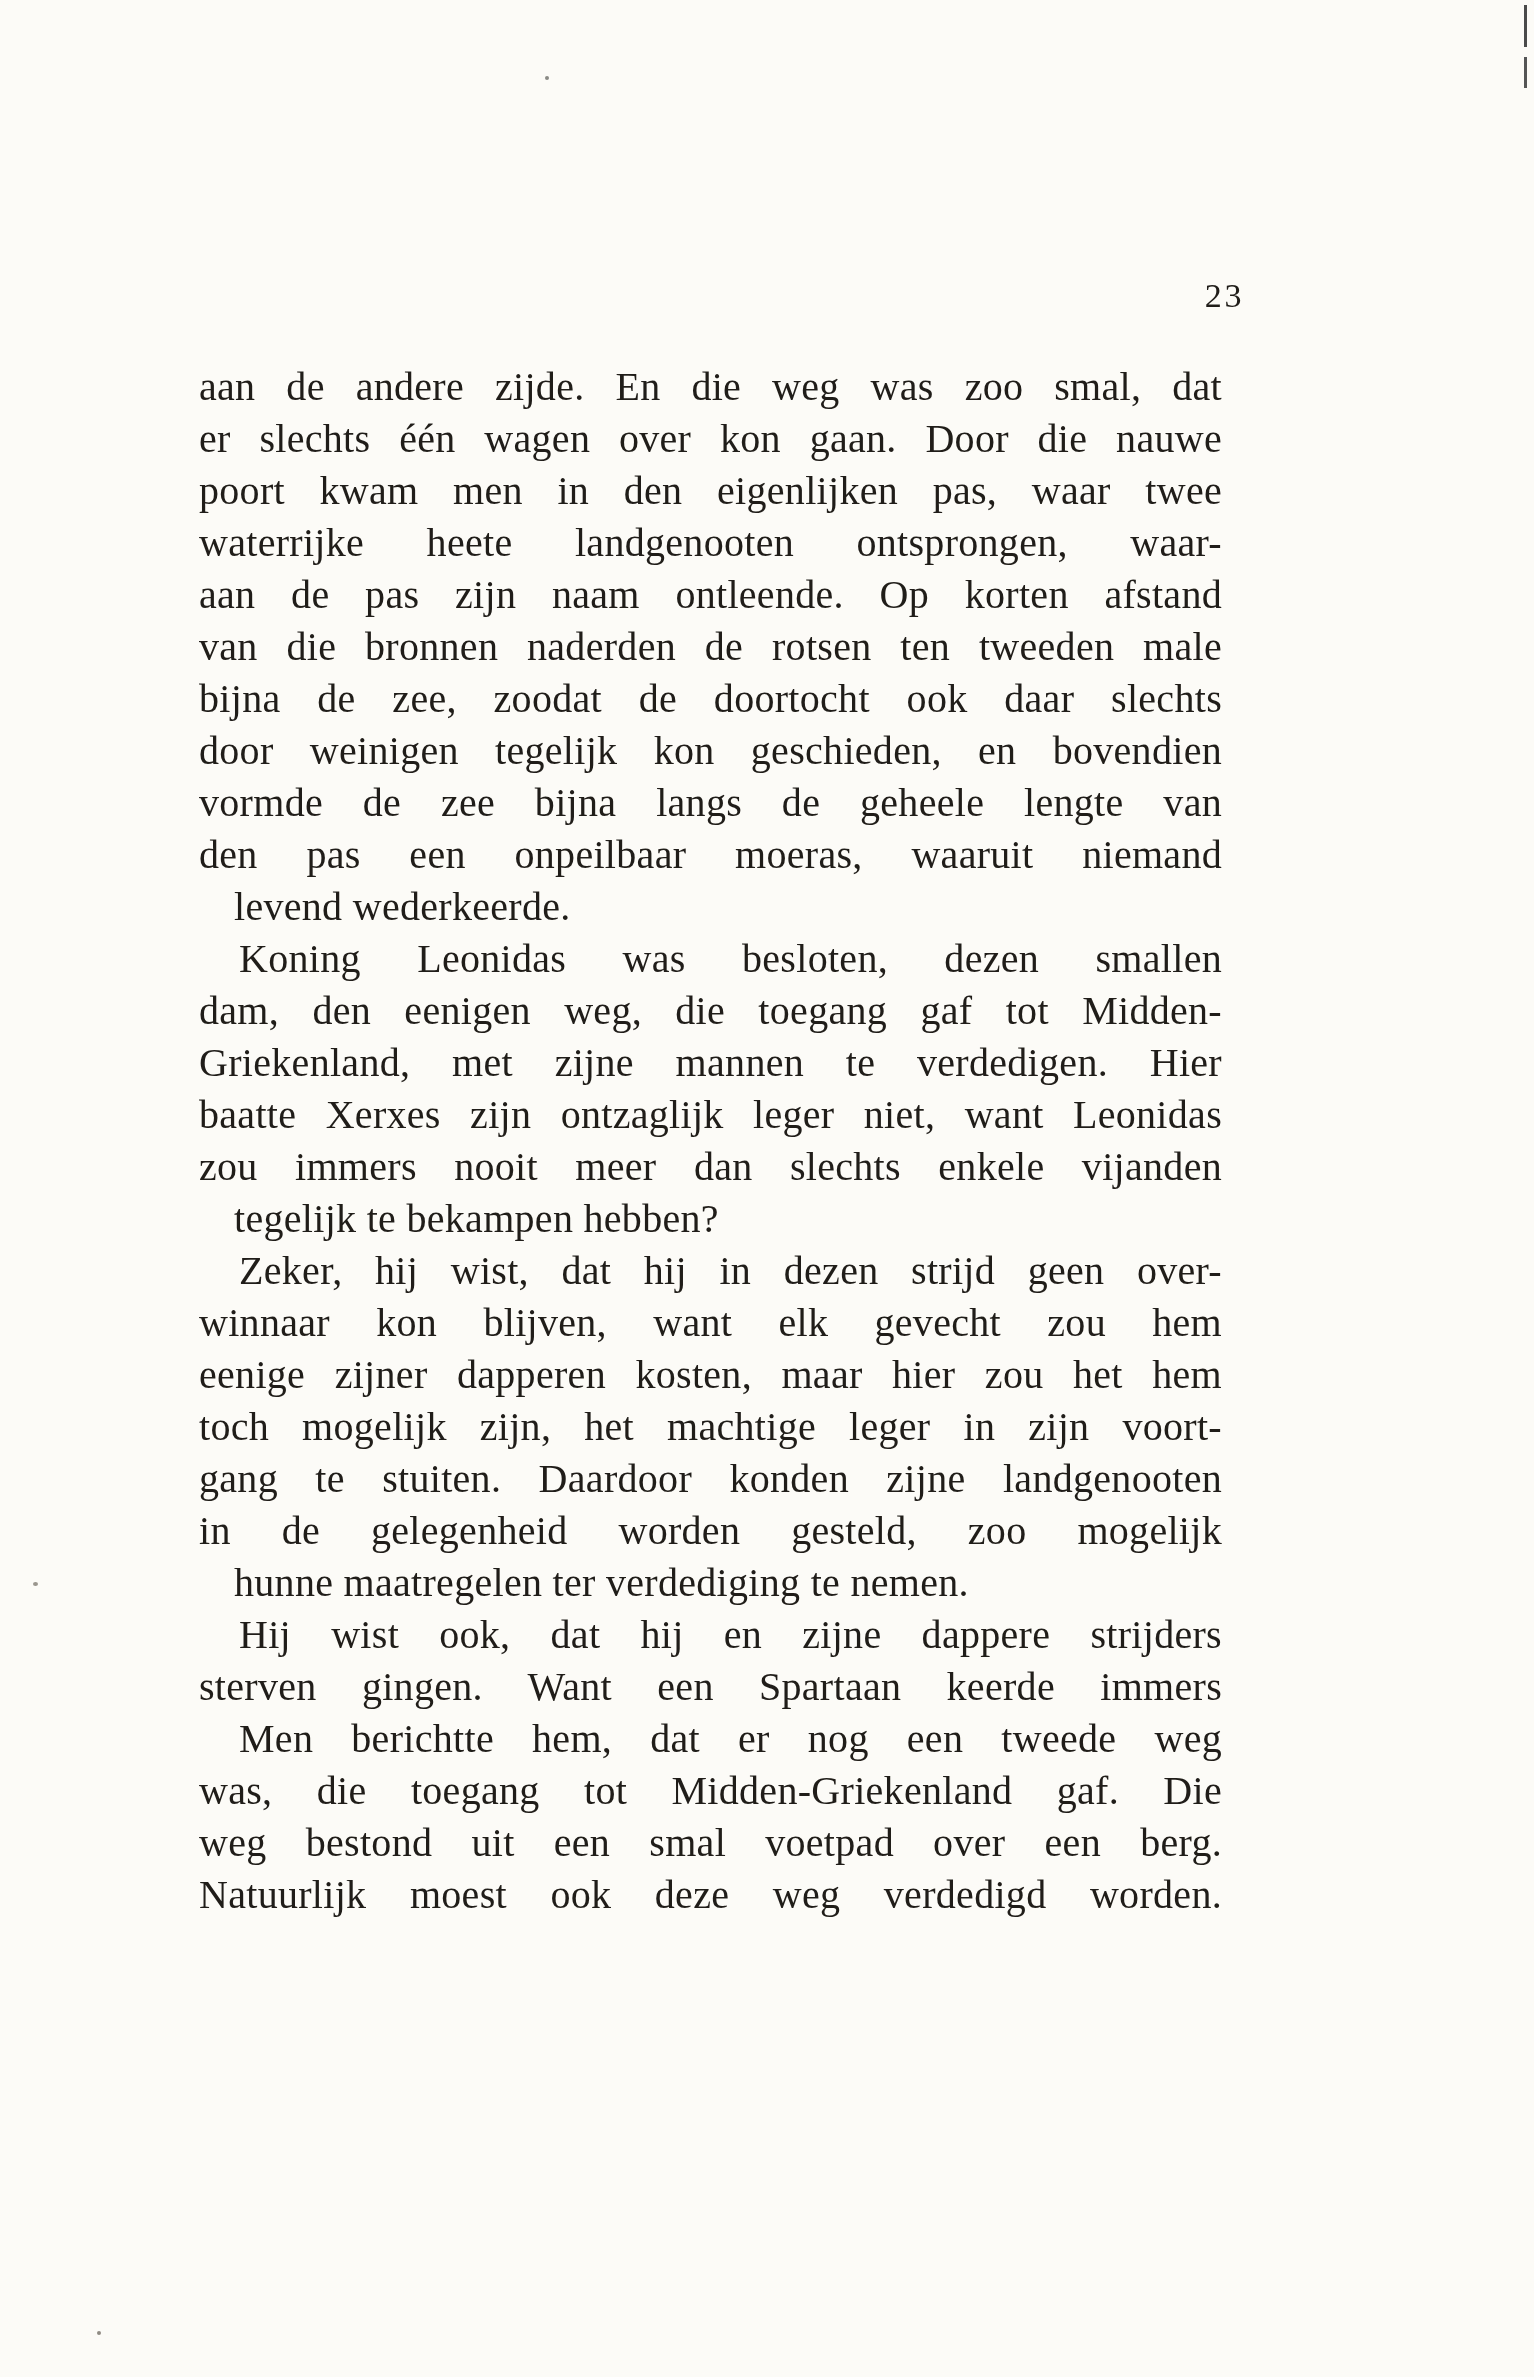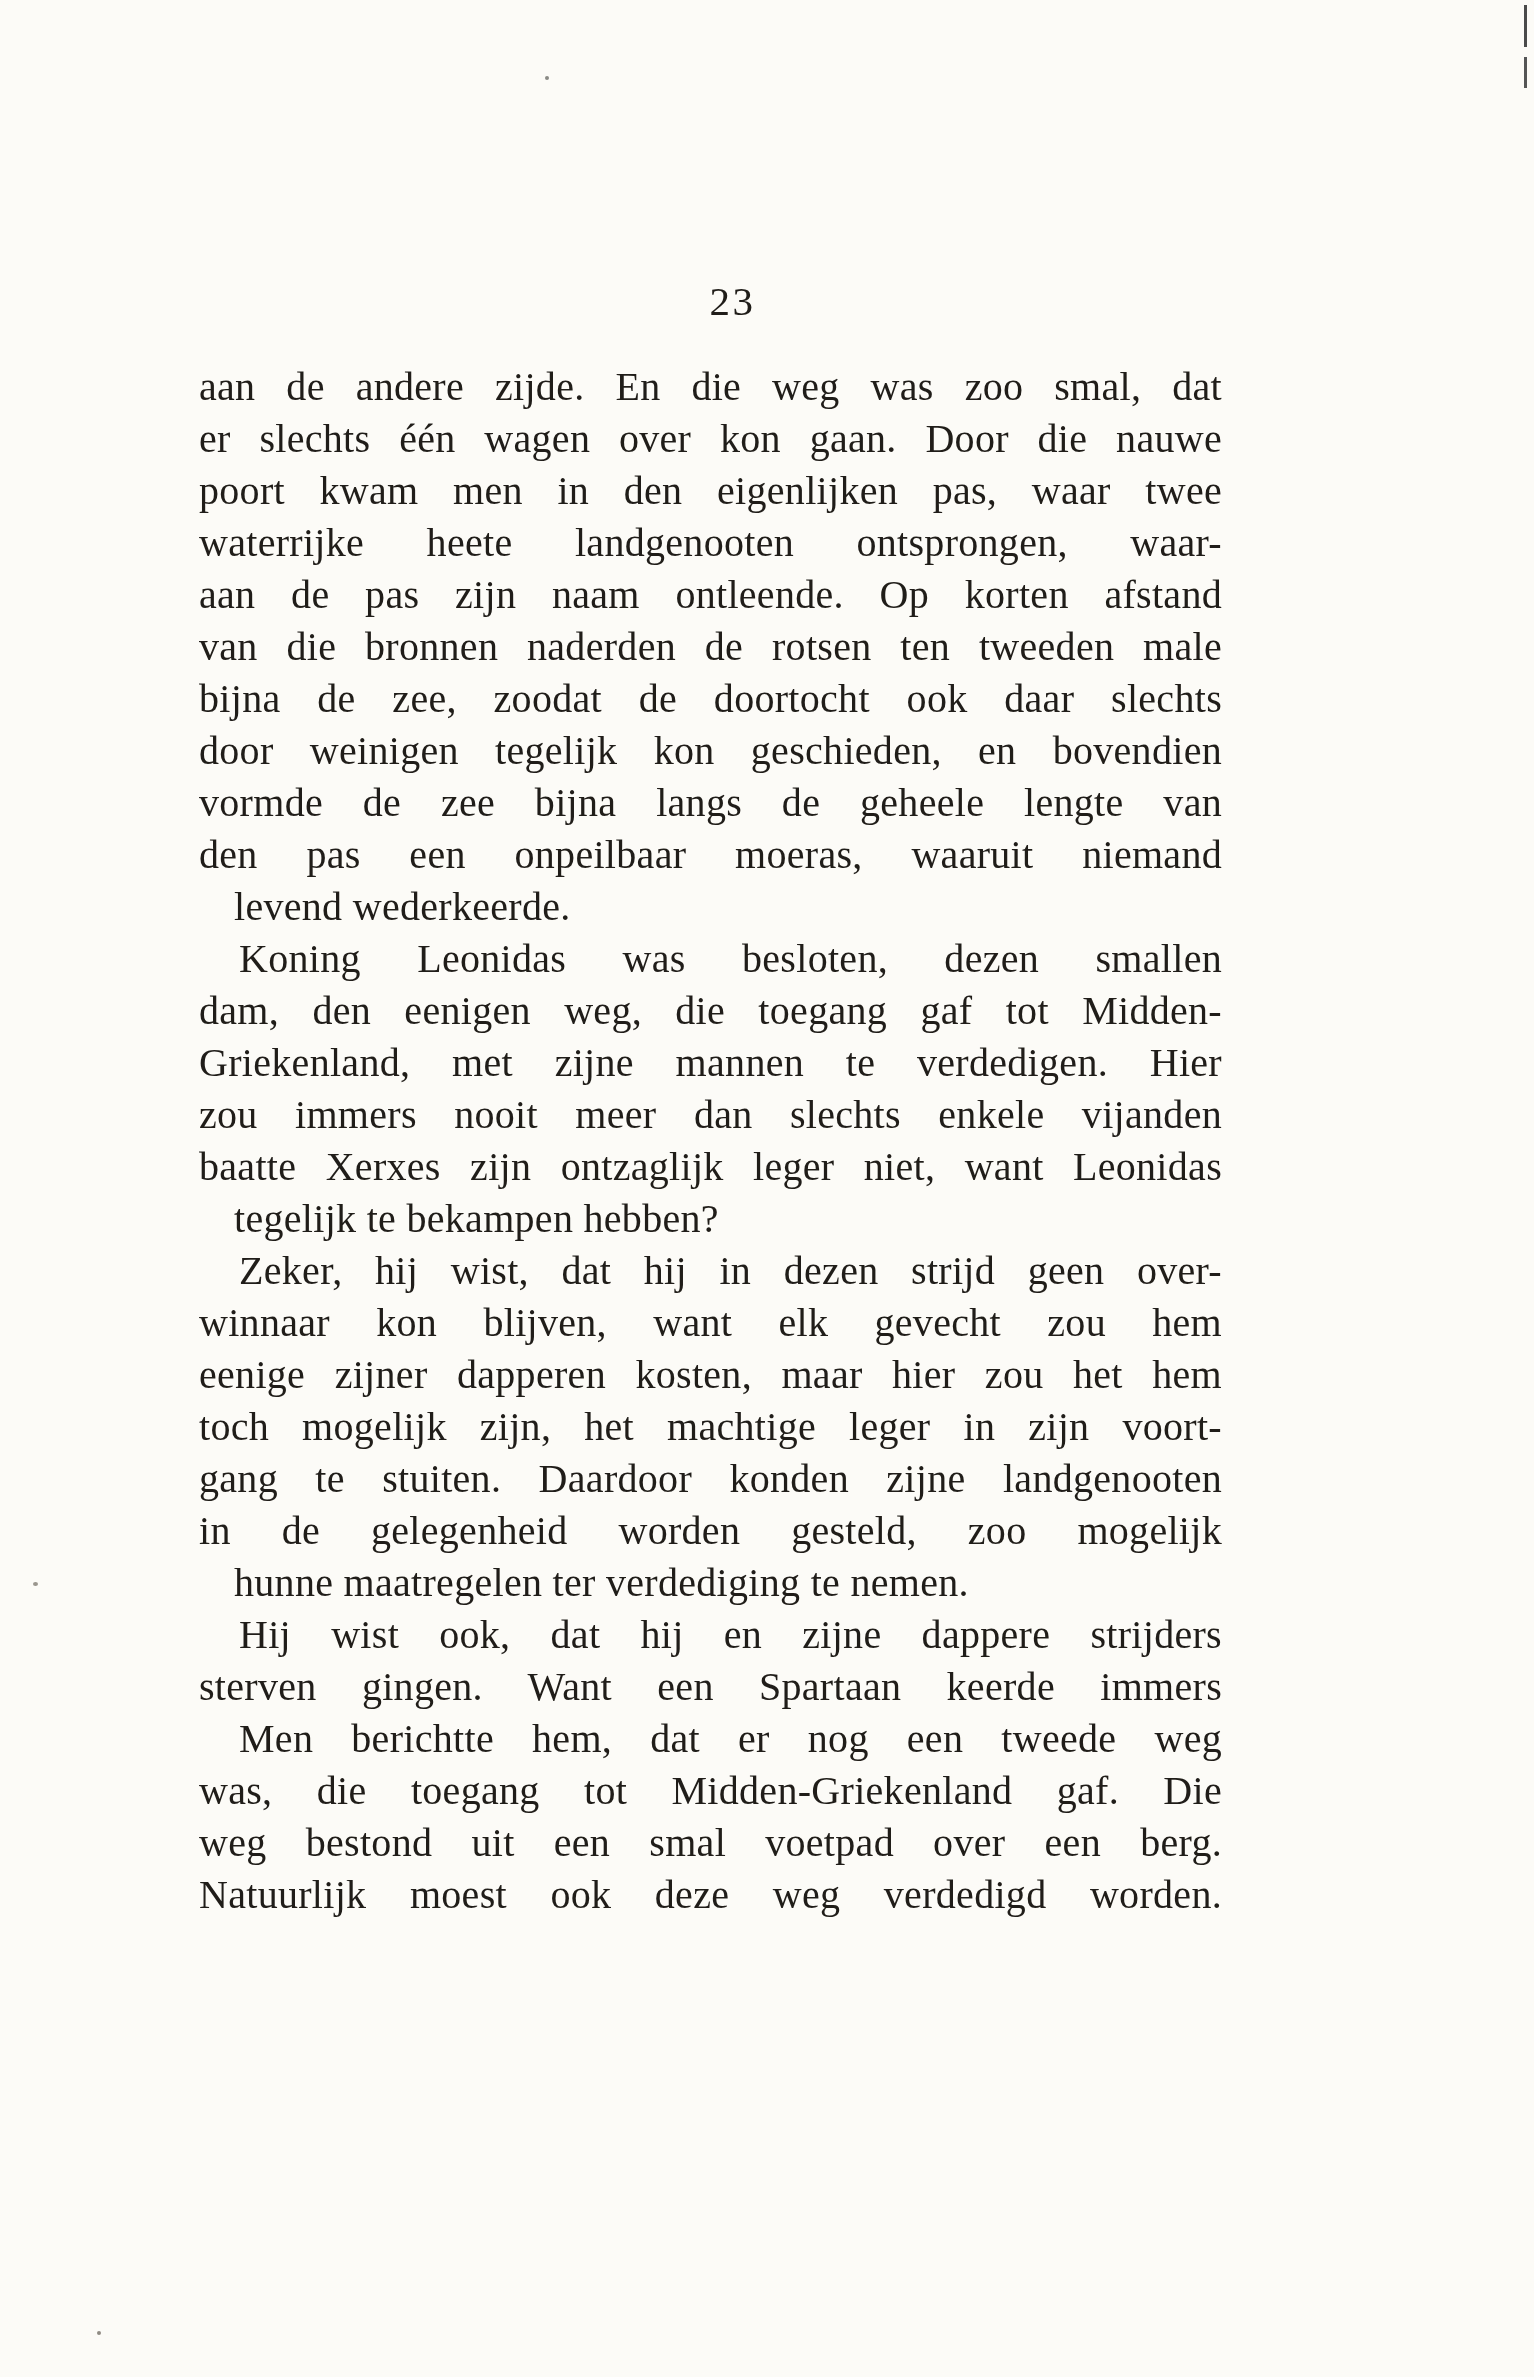--- a/index.html
+++ b/index.html
@@ -17,22 +17,22 @@
   }
   .page {
     position: absolute;
     inset: 0;
   }
   .page-number {
     position: absolute;
     top: 277px;
     left: 221px;
     width: 1023px;
-    text-align: center;
-    font-size: 41px;
+    text-align: right;
+    font-size: 34px;
     letter-spacing: 2.6px;
   }
   .text-block {
     position: absolute;
     top: 361px;
     left: 199px;
     width: 1023px;
     font-size: 40px;
     line-height: 52px;
   }
@@ -106,22 +106,22 @@
       <span class="line">door weinigen tegelijk kon geschieden, en bovendien</span>
       <span class="line">vormde de zee bijna langs de geheele lengte van</span>
       <span class="line">den pas een onpeilbaar moeras, waaruit niemand</span>
       <span class="line last">levend wederkeerde.</span>
     </div>
 
     <div class="paragraph">
       <span class="line first-indent">Koning Leonidas was besloten, dezen smallen</span>
       <span class="line">dam, den eenigen weg, die toegang gaf tot Midden-</span>
       <span class="line">Griekenland, met zijne mannen te verdedigen. Hier</span>
+      <span class="line">baatte Xerxes zijn ontzaglijk leger niet, want Leonidas</span>
       <span class="line">zou immers nooit meer dan slechts enkele vijanden</span>
-      <span class="line">baatte Xerxes zijn ontzaglijk leger niet, want Leonidas</span>
       <span class="line last">tegelijk te bekampen hebben?</span>
     </div>
 
     <div class="paragraph">
       <span class="line first-indent">Zeker, hij wist, dat hij in dezen strijd geen over-</span>
       <span class="line">winnaar kon blijven, want elk gevecht zou hem</span>
       <span class="line">eenige zijner dapperen kosten, maar hier zou het hem</span>
       <span class="line">toch mogelijk zijn, het machtige leger in zijn voort-</span>
       <span class="line">gang te stuiten. Daardoor konden zijne landgenooten</span>
       <span class="line">in de gelegenheid worden gesteld, zoo mogelijk</span>

